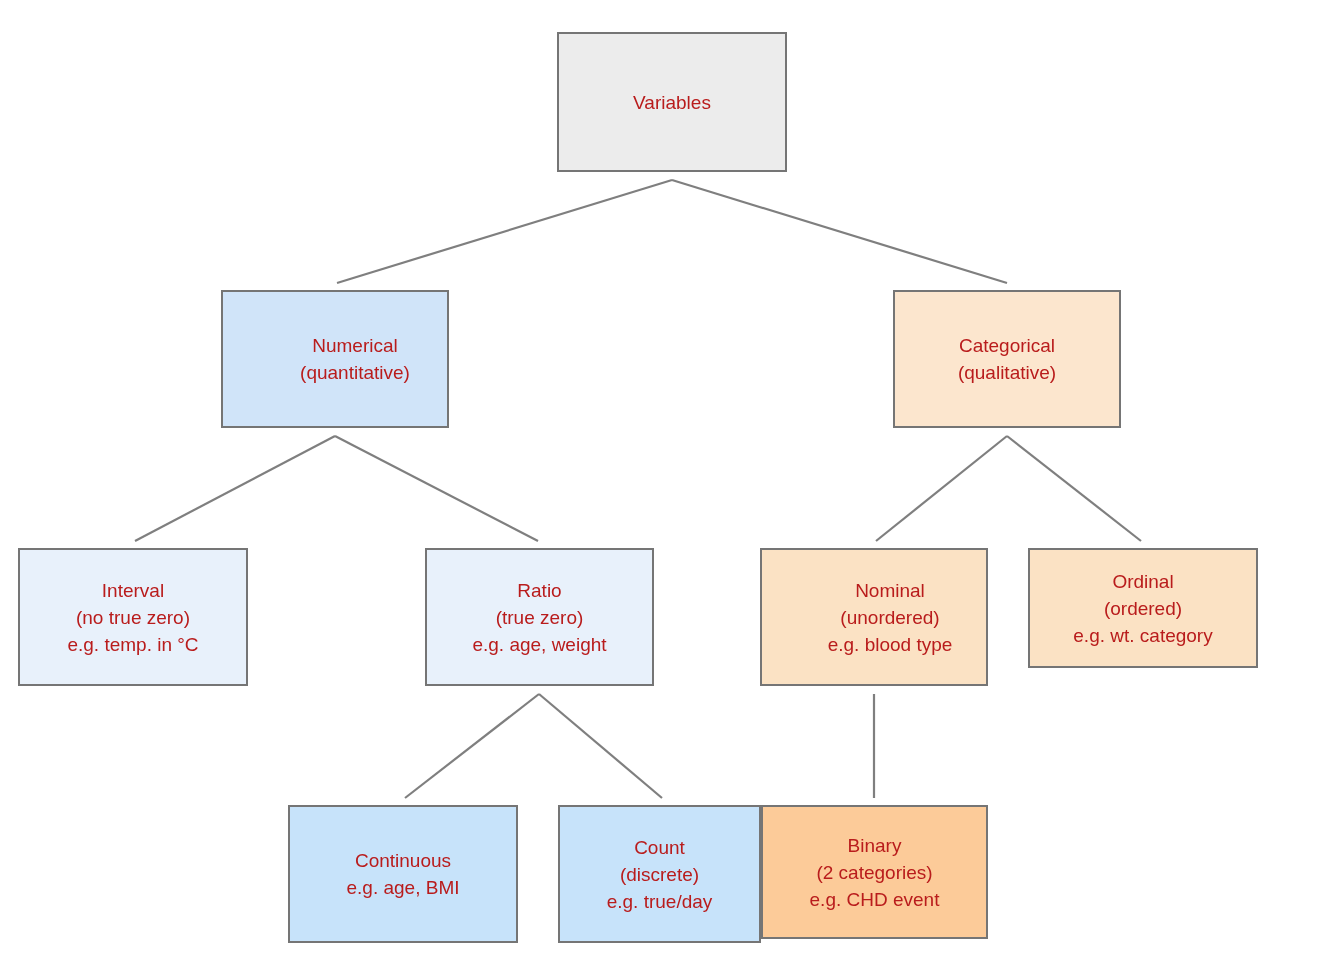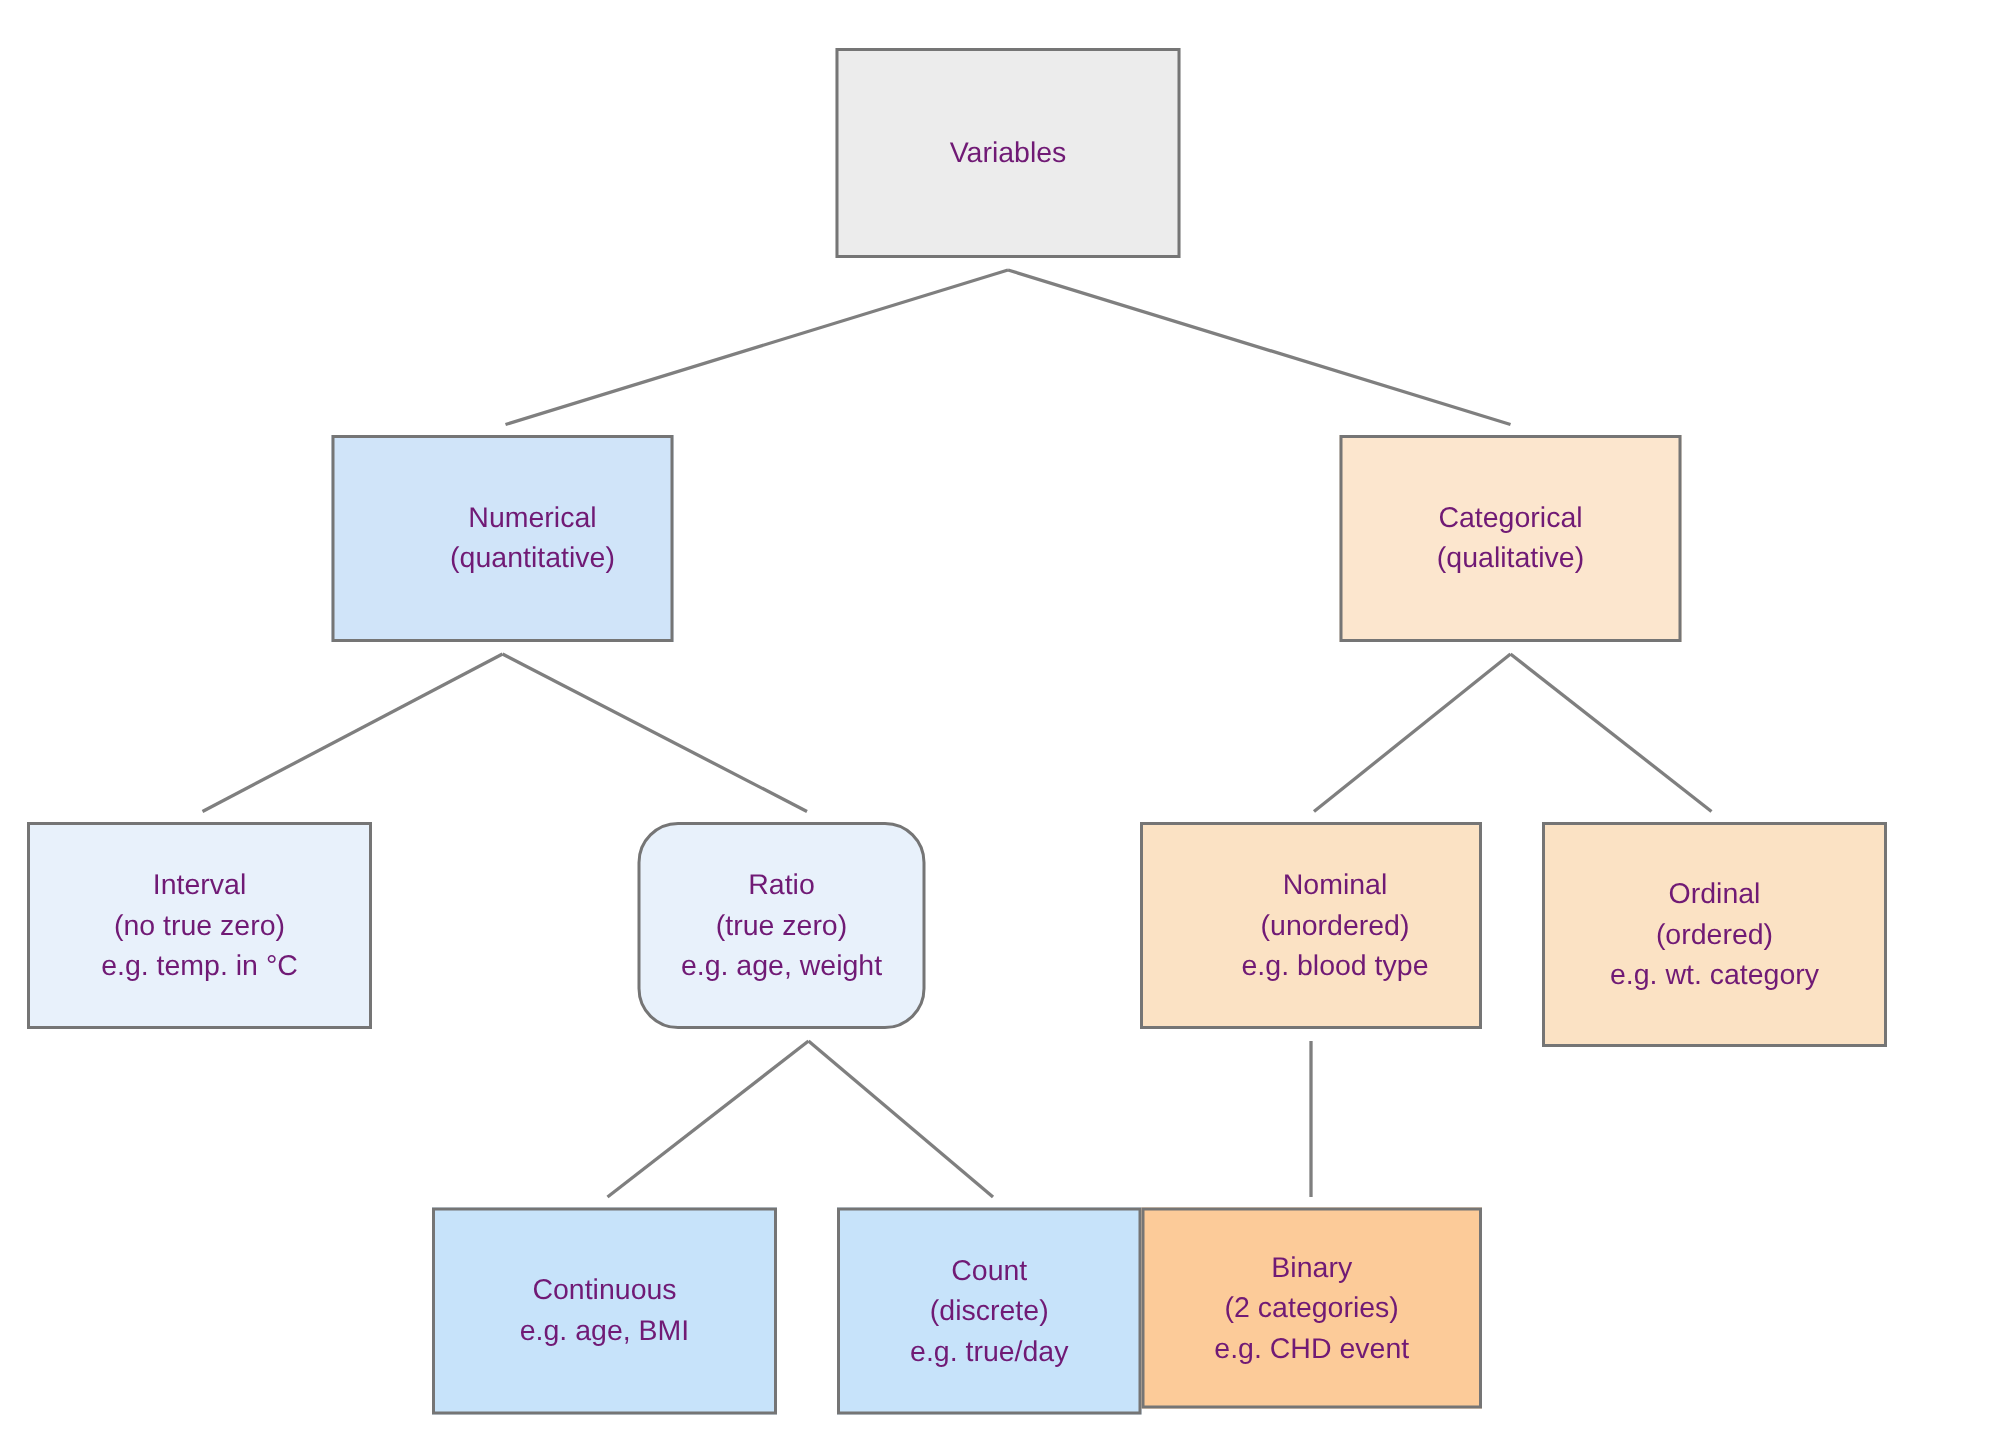--- a/index.html
+++ b/index.html
@@ -2,21 +2,21 @@
 <html><head>
 <meta charset="utf-8">
 <style>
   html, body { margin: 0; padding: 0; background: #ffffff; }
   #canvas {
     position: relative;
     width: 1344px;
     height: 960px;
     background: #ffffff;
     font-family: "Liberation Sans", sans-serif;
-    color: #701a75;
+    color: #b91c1c;
     overflow: hidden;
   }
   .edges {
     position: absolute;
     left: 0; top: 0;
     width: 1344px; height: 960px;
   }
   .edges line {
     stroke: #7f7f7f;
     stroke-width: 2.2;
@@ -66,33 +66,33 @@
     <div class="nl">Categorical</div>
     <div class="nl">(qualitative)</div>
   </div>
 
   <div class="node" style="left: 18px; top: 548px; width: 230px; height: 138px; background-color: rgb(232, 241, 251);">
     <div class="nl">Interval</div>
     <div class="nl">(no true zero)</div>
     <div class="nl">e.g. temp. in °C</div>
   </div>
 
-  <div class="node" style="left: 425px; top: 548px; width: 192px; height: 138px; background-color: rgb(232, 241, 251); border-radius: 27px;">
+  <div class="node" style="left: 425px; top: 548px; width: 229px; height: 138px; background-color: rgb(232, 241, 251);">
     <div class="nl">Ratio</div>
     <div class="nl">(true zero)</div>
     <div class="nl">e.g. age, weight</div>
   </div>
 
   <div class="node" style="left: 760px; top: 548px; width: 228px; height: 138px; background-color: rgb(251, 226, 196); padding-left: 32px;">
     <div class="nl">Nominal</div>
     <div class="nl">(unordered)</div>
     <div class="nl">e.g. blood type</div>
   </div>
 
-  <div class="node" style="left: 1028px; top: 548px; width: 230px; height: 150px; background-color: rgb(251, 226, 196);">
+  <div class="node" style="left: 1028px; top: 548px; width: 230px; height: 120px; background-color: rgb(251, 226, 196);">
     <div class="nl">Ordinal</div>
     <div class="nl">(ordered)</div>
     <div class="nl">e.g. wt. category</div>
   </div>
 
   <div class="node" style="left: 288px; top: 805px; width: 230px; height: 138px; background-color: rgb(199, 227, 250);">
     <div class="nl">Continuous</div>
     <div class="nl">e.g. age, BMI</div>
   </div>
 

